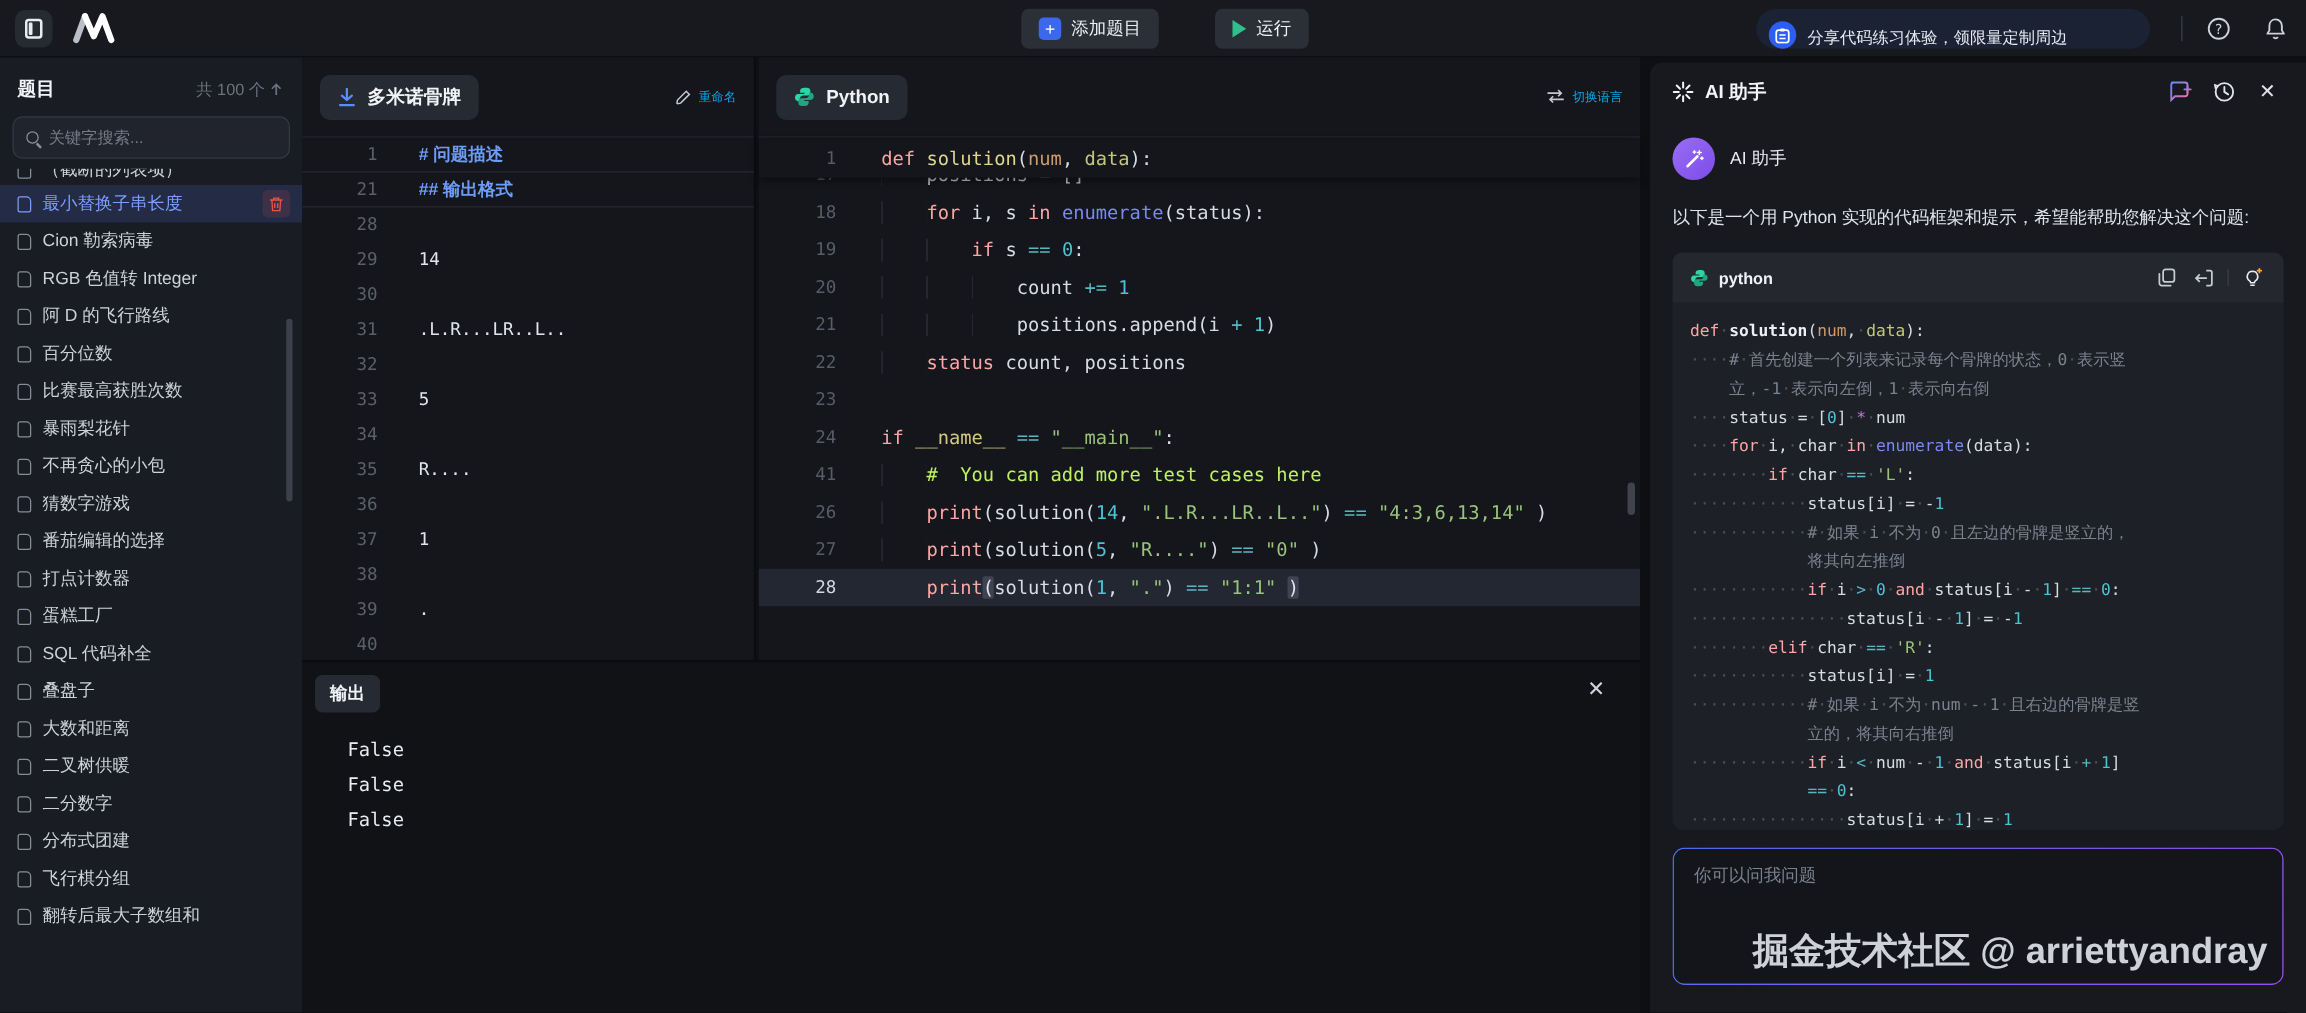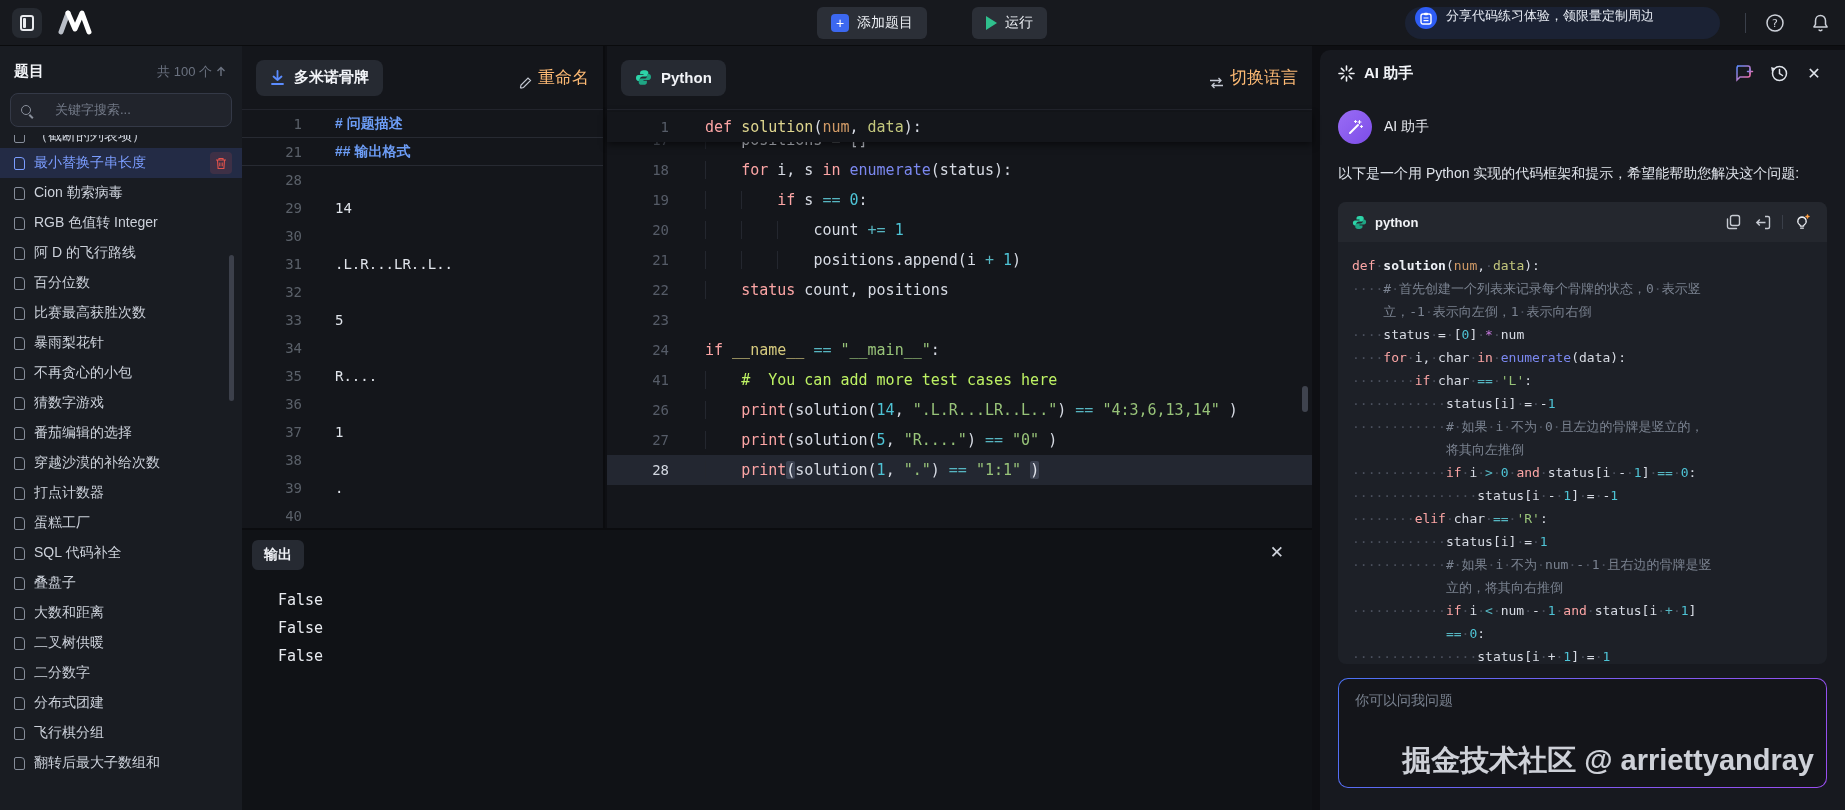--- a/index.html
+++ b/index.html
@@ -10,49 +10,49 @@
 
   
   #topbar{position:absolute;left:0;top:0;width:100%;height:46px;background:#17191e;border-bottom:1px solid #0a0b0d}
   .tb-btn{position:absolute;top:7px;height:32px;border-radius:6px;background:#2b2f37;display:flex;align-items:center;gap:8px;padding:0 14px;cursor:pointer;color:#eceff4;font-size:14px}
   #toggle-btn{position:absolute;left:12px;top:8px;width:30px;height:30px;border-radius:8px;background:#262a31;display:flex;align-items:center;justify-content:center}
   .frame-glyph{width:14px;height:16px;border:2px solid #e9ebef;border-radius:3px;position:relative}
   .frame-glyph::after{content:"";position:absolute;left:1px;top:1px;bottom:1px;width:3px;background:#e9ebef;border-radius:1px}
   #logo-m{position:absolute;left:56px;top:9px}
   .ico-sq{width:18px;height:18px;border-radius:4px;background:#3c68f0;color:#fff;display:flex;align-items:center;justify-content:center;font-size:14px;line-height:1}
   .play-tri{width:0;height:0;border-left:11px solid #2fc08d;border-top:7px solid transparent;border-bottom:7px solid transparent}
-  #promo-pill{position:absolute;left:1405px;top:7px;width:315px;height:32px;border-radius:16px;background:#1b2234;display:flex;align-items:flex-start;gap:9px;padding:0 10px;font-size:13px;color:#e6eaf2}
+  #promo-pill{position:absolute;left:1405px;top:7px;width:315px;height:32px;border-radius:16px;background:#1b2234;display:flex;align-items:flex-end;gap:9px;padding:0 10px;font-size:13px;color:#e6eaf2}
   .promo-ico{width:22px;height:22px;border-radius:50%;background:#2e5df5;display:flex;align-items:center;justify-content:center}
   #tb-divider{position:absolute;left:1745px;top:13px;width:1px;height:20px;background:#3a3f4a}
   .tb-ico{position:absolute;top:11px;width:24px;height:24px;display:flex;align-items:center;justify-content:center;color:#cdd1d9;cursor:pointer}
 
   
   #sidebar{position:absolute;left:0;top:46px;width:242px;bottom:0;background:#191c22;overflow:hidden}
   #sb-head{display:flex;align-items:center;justify-content:space-between;padding:16px 16px 8px 14px}
   #sb-title{font-size:15px;font-weight:bold;color:#f2f4f8}
   #sb-count{font-size:13px;color:#6b7280;display:flex;align-items:center;gap:4px}
-  #sb-search{margin:4px 10px 8px;height:34px;background:#21242c;border:1px solid #343947;border-radius:8px;display:flex;align-items:center;gap:24px;padding:0 10px;color:#737a88;font-size:13px}
+  #sb-search{margin:4px 10px 8px;height:34px;background:#21242c;border:1px solid #343947;border-radius:8px;display:flex;align-items:center;gap:8px;padding:0 10px;color:#737a88;font-size:13px}
   .mag{width:10px;height:10px;border:1.6px solid #8a909c;border-radius:50%;position:relative;flex:none}
   .mag::after{content:"";position:absolute;left:8px;top:8px;width:5px;height:1.6px;background:#8a909c;transform:rotate(45deg);transform-origin:0 0}
   #sb-list{position:relative}
   .sb-item{height:30px;display:flex;align-items:center;gap:9px;padding:0 14px;font-size:14px;color:#ccd1da;cursor:pointer;white-space:nowrap;position:relative}
   .sb-item.sel{background:#232b45;color:#7b9dff}
   .sb-item.sel .file-ico{border-color:#7b9dff}
   .file-ico{width:11px;height:13px;border:1.5px solid #868d9a;border-radius:2px 4px 2px 2px;flex:none}
   .trash-box{position:absolute;right:10px;top:4px;width:22px;height:22px;border-radius:4px;background:rgba(229,83,75,.14);display:flex;align-items:center;justify-content:center}
   #clipped-row{height:13px;overflow:hidden}
   #clipped-row .inner{margin-top:-14px}
   #sb-scroll{position:absolute;left:229px;top:209px;width:5px;height:146px;border-radius:3px;background:#3c404b}
 
   
   #prob-panel{position:absolute;left:242px;top:46px;width:363px;height:482px;background:#14161b;border-right:2px solid #0b0c0f}
   #editor-panel{position:absolute;left:607px;top:46px;width:705px;height:482px;background:#14161b}
   .panel-head{height:64px;display:flex;align-items:center;justify-content:space-between;border-bottom:1px solid #22242c;padding:0 14px}
   .head-tab{height:36px;border-radius:8px;background:#262a32;display:flex;align-items:center;gap:9px;padding:0 14px;font-size:15px;font-weight:bold;color:#f1f3f7;cursor:pointer}
-  .head-action{display:flex;align-items:flex-end;gap:6px;font-size:17px;color:#fdba74;cursor:pointer}
+  .head-action{display:flex;align-items:flex-start;gap:6px;font-size:10px;color:#0ea5e9;cursor:pointer}
 
   .prob-row{height:28px;display:flex;align-items:center;font-size:14px}
   .prob-row.sep{border-bottom:1px solid #272a32}
   .p-gutter{width:60px;text-align:right;color:#5a6069;flex:none;font-family:"DejaVu Sans Mono",monospace}
   .p-text{padding-left:33px;font-family:"DejaVu Sans Mono",monospace;color:#e0e4eb;white-space:pre}
   .p-text.h{color:#6c9cf5;font-weight:bold;font-family:"Liberation Sans","DejaVu Sans",sans-serif}
 
   #editor-code{position:relative;padding-top:2px;font-family:"DejaVu Sans Mono",monospace;font-size:15px}
   .ed-row{height:30px;display:flex;align-items:center;white-space:pre}
   .e-gutter{width:62px;text-align:right;color:#565c68;flex:none;font-size:14px}
@@ -212,24 +212,20 @@
         <span class="file-ico"></span>
         <span>不再贪心的小包</span>
       </div>
       <div class="sb-item">
         <span class="file-ico"></span>
         <span>猜数字游戏</span>
       </div>
       <div class="sb-item">
         <span class="file-ico"></span>
         <span>番茄编辑的选择</span>
-      </div>
-      <div class="sb-item">
-        <span class="file-ico"></span>
-        <span>穿越沙漠的补给次数</span>
       </div>
       <div class="sb-item">
         <span class="file-ico"></span>
         <span>打点计数器</span>
       </div>
       <div class="sb-item">
         <span class="file-ico"></span>
         <span>蛋糕工厂</span>
       </div>
       <div class="sb-item">

